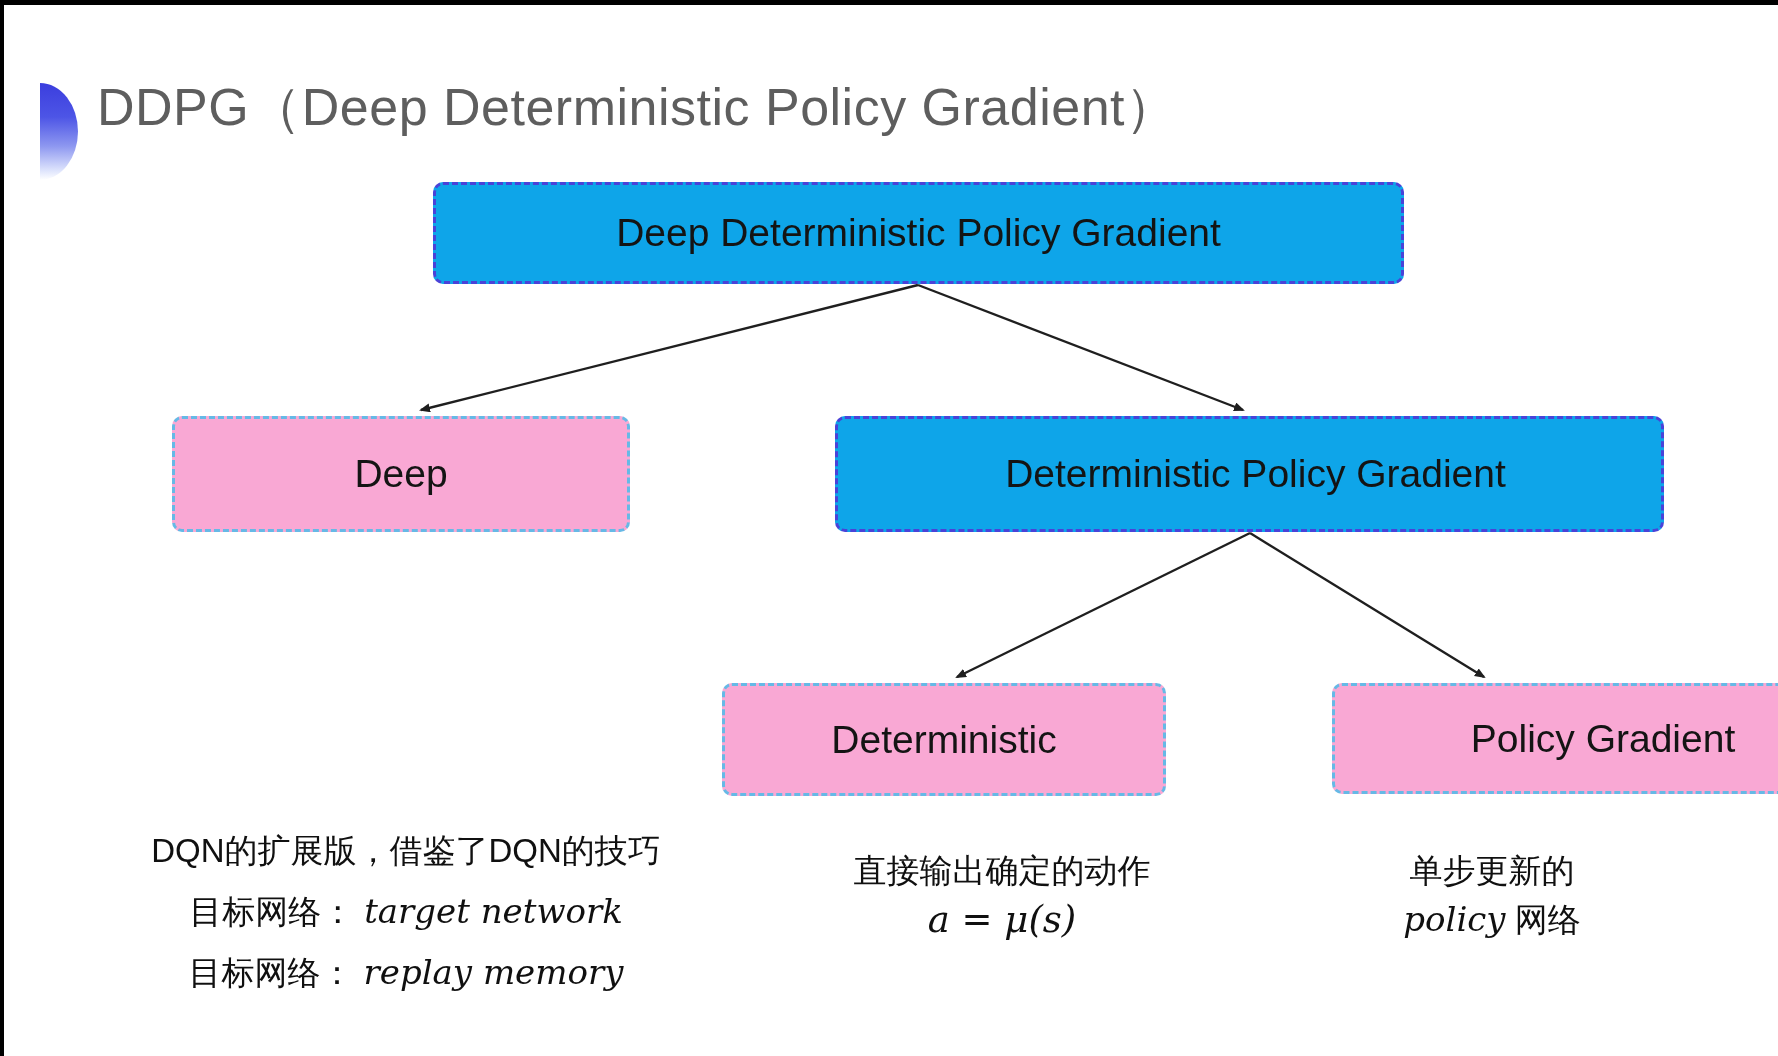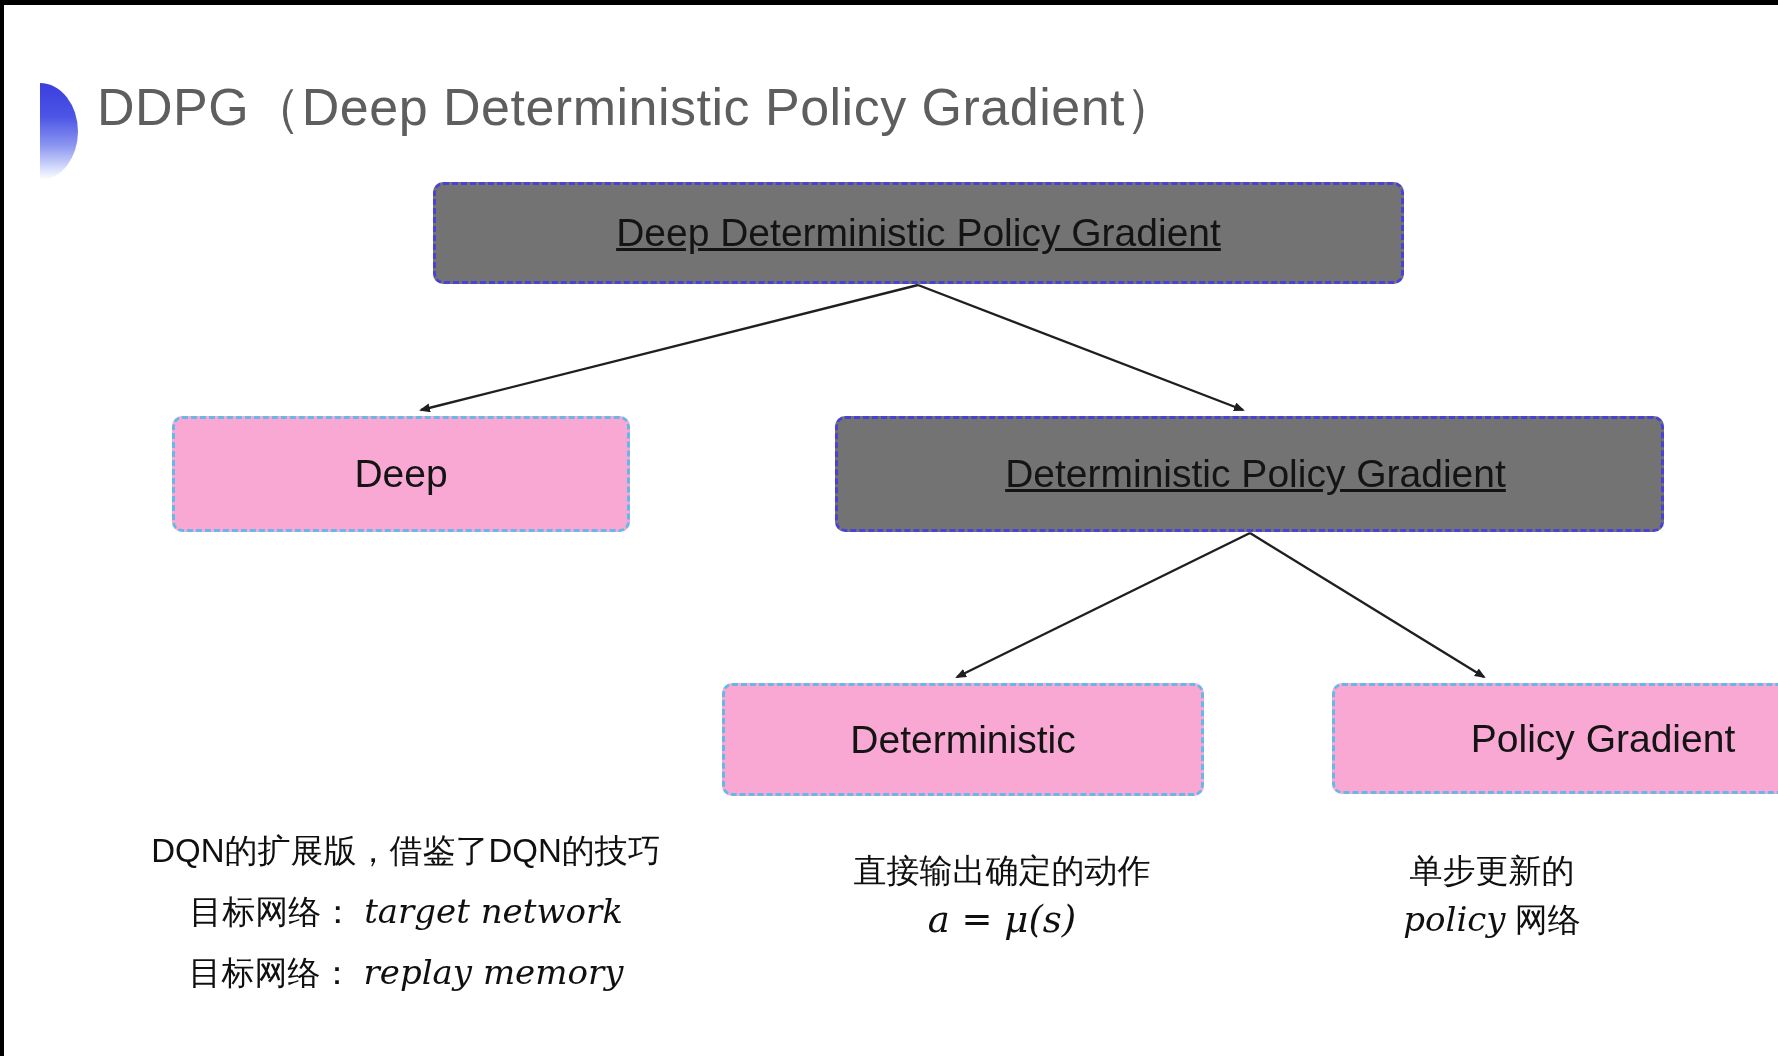--- a/index.html
+++ b/index.html
@@ -18,27 +18,27 @@
 
   .title {
     position:absolute; left:97px; top:78px; font-size:52px; line-height:58px;
     color:#5e5e5e; white-space:nowrap; letter-spacing:0.5px;
   }
 
   .node {
     position:absolute; box-sizing:border-box; display:flex; align-items:center; justify-content:center;
     border:3px dashed; border-radius:10px; font-size:39px; color:#141414; white-space:nowrap;
   }
-  .node.lav  { background:#737373; border-color:#4a42d8;text-decoration:underline; }
+  .node.lav  { background:#0ea5e9; border-color:#4a42d8; }
   .node.cyan { background:#f9a8d4; border-color:#66b9e6; }
 
   #node-root { left:433px;  top:182px; width:971px; height:102px; }
   #node-deep { left:172px;  top:416px; width:458px; height:116px; }
   #node-dpg  { left:835px;  top:416px; width:829px; height:116px;padding-left:12px; }
-  #node-det  { left:722px;  top:683px; width:482px; height:113px; }
+  #node-det  { left:722px;  top:683px; width:444px; height:113px; }
   #node-pg   { left:1332px; top:683px; width:542px; height:111px;text-align:center; }
 
   svg.arrows { position:absolute; left:0; top:0; width:1778px; height:1056px; pointer-events:none; }
   svg.arrows line { stroke:#1f1f1f; stroke-width:2.4; }
 
   .note { position:absolute; text-align:center; font-size:33px; color:#101010; }
   #note-deep { left:130px;  top:820px; width:552px; line-height:61px; }
   #note-det  { left:790px;  top:846px; width:424px; line-height:49px; }
   #note-pg   { left:1280px; top:846px; width:424px; line-height:49px; }
   .serif-it {

